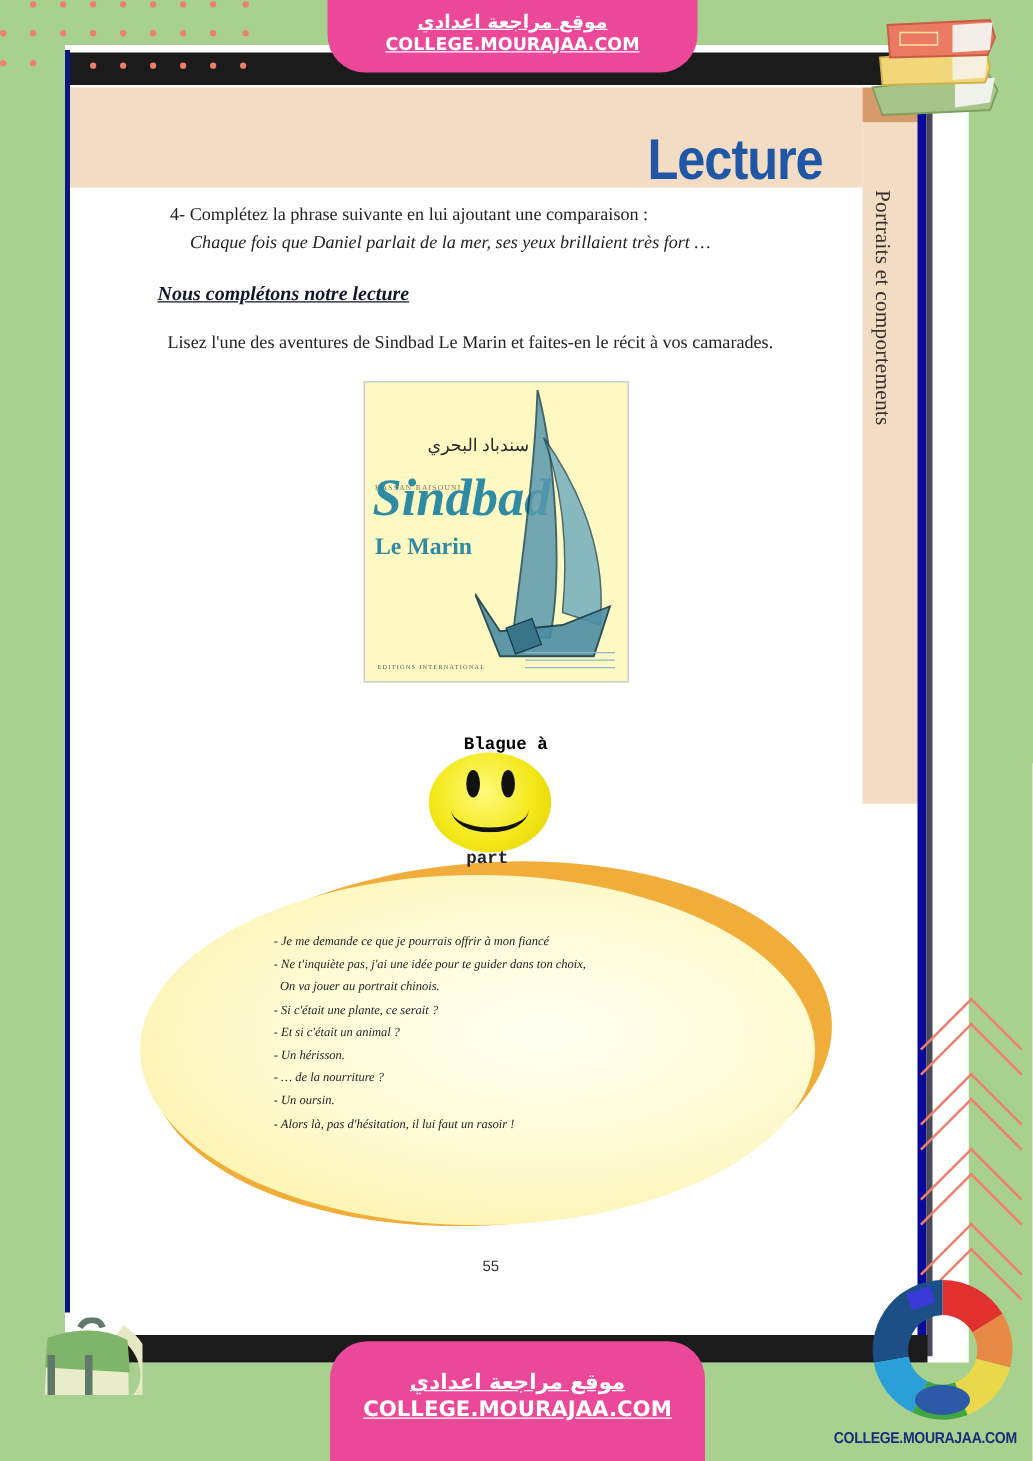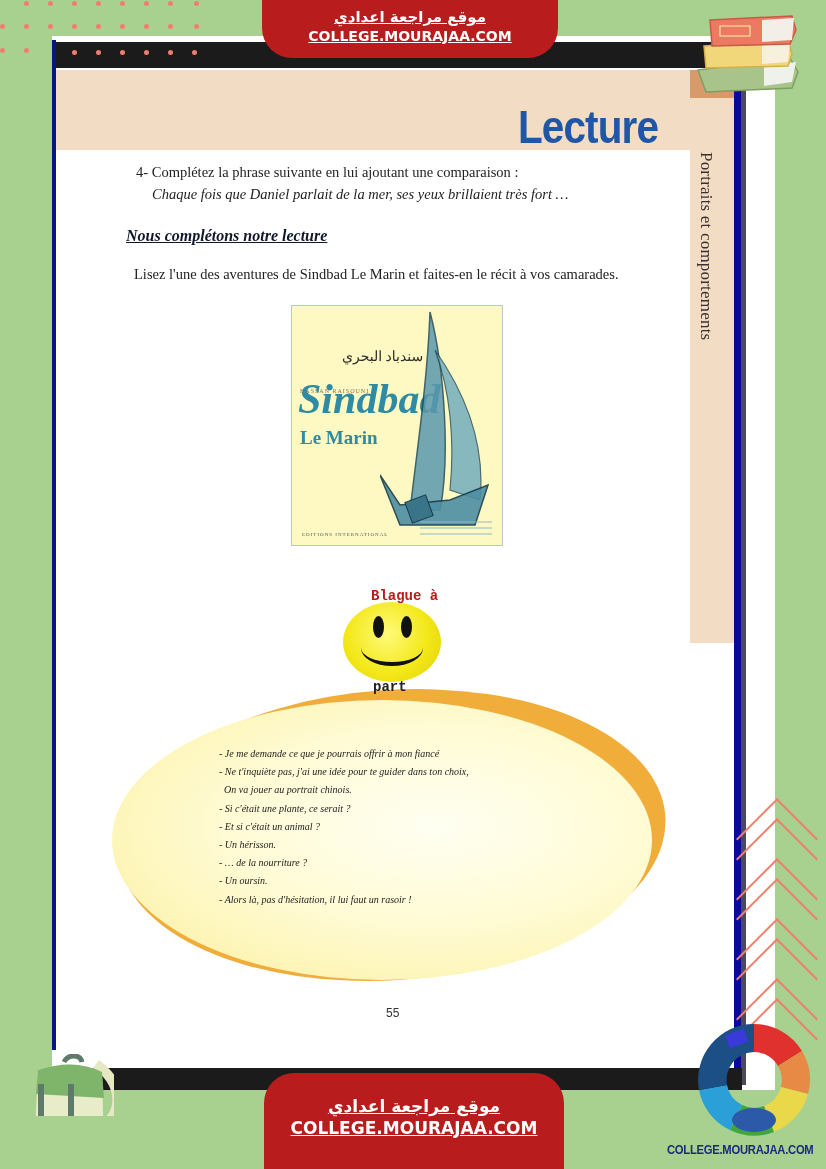--- a/index.html
+++ b/index.html
@@ -35,34 +35,34 @@
   .cover .author { position: absolute; left: 8px; top: 82px; font-size: 6px; letter-spacing: 1px; color: #8a6a50; }
   .cover .t1 { position: absolute; left: 6px; top: 72px; font-size: 42px; font-weight: bold; color: #2e8ba3; line-height: 1; font-style: italic; }
   .cover .t2 { position: absolute; left: 8px; top: 122px; font-size: 19px; font-weight: bold; color: #2e8ba3; line-height: 1; }
   .cover .pub { position: absolute; left: 10px; top: 226px; font-size: 5px; letter-spacing: 1px; color: #4a5a60; }
   .cover .calli { position: absolute; left: 50px; top: 42px; font-size: 14px; color: #2b2b2b; }
 
   
   .smiley { left: 343px; top: 602px; width: 98px; height: 80px; border-radius: 50%; background: radial-gradient(circle at 45% 40%, #fffb7a 0%, #f3e81a 55%, #e2cf00 100%); }
   .eye { position: absolute; width: 11px; height: 22px; border-radius: 50%; background: #111; top: 14px; }
   .mouth { position: absolute; left: 18px; top: 28px; width: 62px; height: 36px; border-bottom: 4px solid #111; border-radius: 0 0 50% 50%; }
-  .blague { left: 351px; top: 588px; font-family: "Liberation Mono", monospace; font-weight: bold; font-size: 14px; color: #b91c1c; padding-left: 20px; }
+  .blague { left: 351px; top: 588px; font-family: "Liberation Mono", monospace; font-weight: bold; font-size: 14px; color: #000000; padding-left: 20px; }
   .part { left: 373px; top: 679px; font-family: "Liberation Mono", monospace; font-weight: bold; font-size: 14px; color: #222; }
 
   
   .ellipse-orange { left: 118px; top: 690px; width: 548px; height: 290px; border-radius: 50%; background: #f0ad3a; transform: rotate(-4deg); }
   .ellipse-inner { left: 112px; top: 700px; width: 540px; height: 280px; border-radius: 50%;
     background: radial-gradient(ellipse at 60% 45%, #fffff2 0%, #fffbd4 45%, #fbef9a 100%); }
   .joke { left: 219px; top: 745px; font-size: 10px; font-style: italic; color: #222; line-height: 18.2px; }
   .joke div { white-space: pre; }
 
   .pagenum { left: 386px; top: 1006px; font-family: "Liberation Sans", sans-serif; font-size: 12px; color: #333; }
 
   
-  .banner { background: #b91c1c; border-radius: 28px; text-align: center; color: #fff; font-family: "DejaVu Sans", sans-serif; }
+  .banner { background: #ec4899; border-radius: 28px; text-align: center; color: #fff; font-family: "DejaVu Sans", sans-serif; }
   .banner span { display: block; text-decoration: underline; }
   .banner-top { left: 262px; top: 0; width: 296px; height: 58px; border-radius: 0 0 30px 30px; padding-top: 8px; }
   .banner-top .ar { font-size: 15px; font-weight: bold; line-height: 19px; }
   .banner-top .en { font-size: 14px; font-weight: bold; line-height: 18px; }
   .banner-bot { left: 264px; top: 1073px; width: 300px; height: 96px; border-radius: 30px 30px 0 0; padding-top: 22px; }
   .banner-bot .ar { font-size: 17px; font-weight: bold; line-height: 22px; }
   .banner-bot .en { font-size: 17px; font-weight: bold; line-height: 22px; }
 
   
   .chev { position: absolute; width: 58px; height: 58px; border-top: 2px solid #ef7f6d; border-left: 2px solid #ef7f6d; transform: rotate(45deg); }

